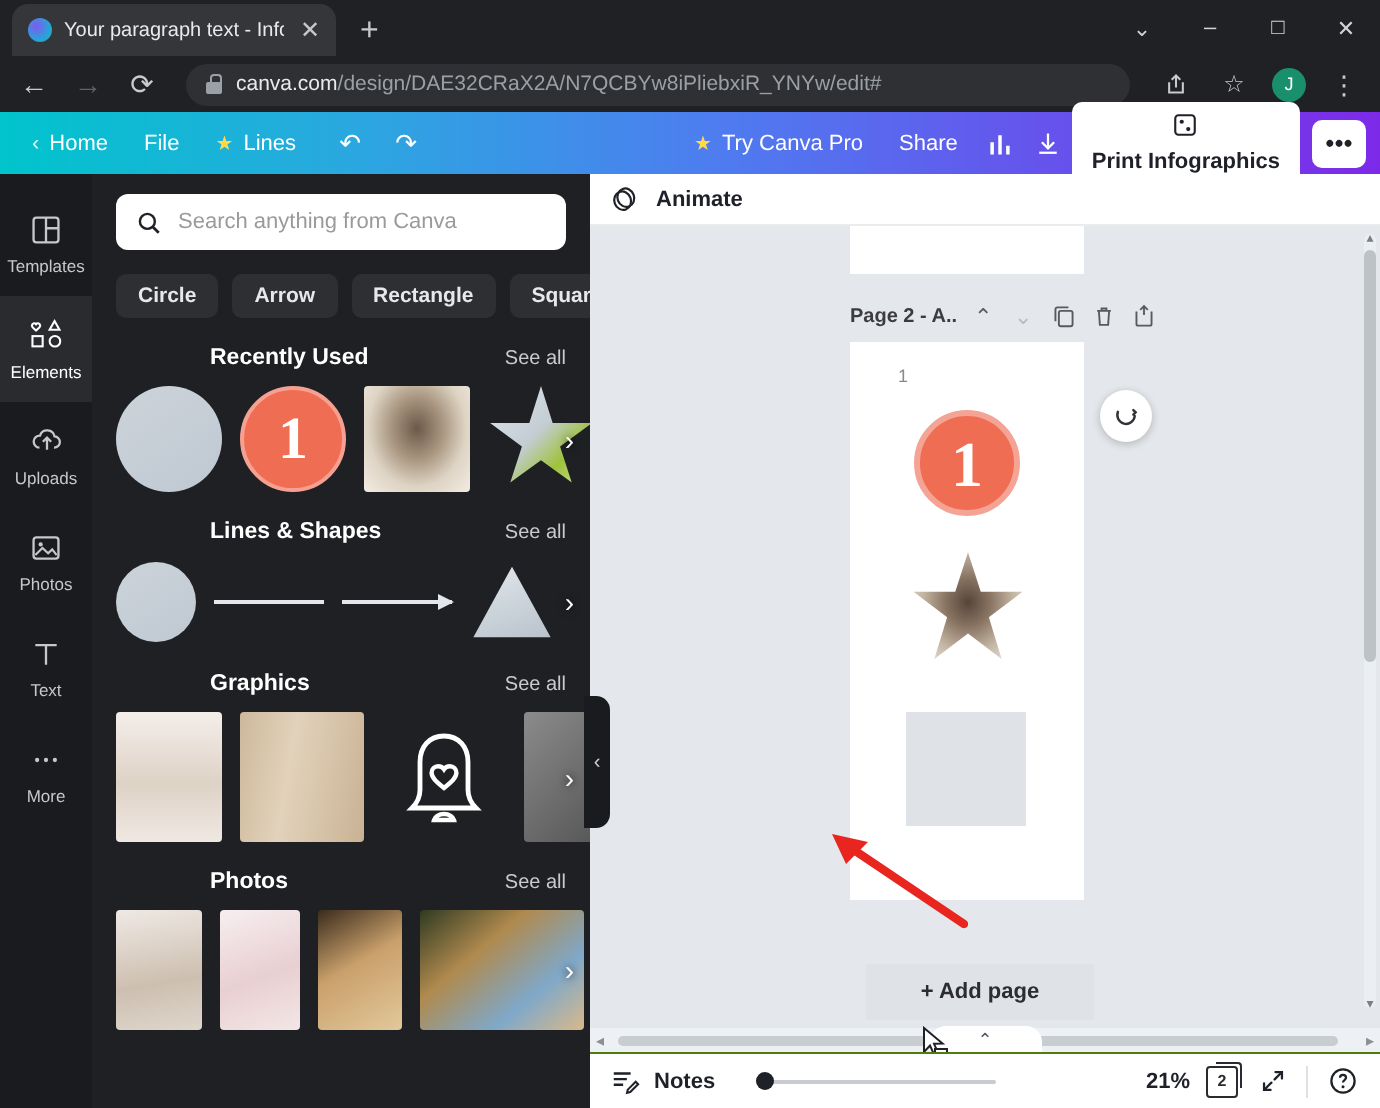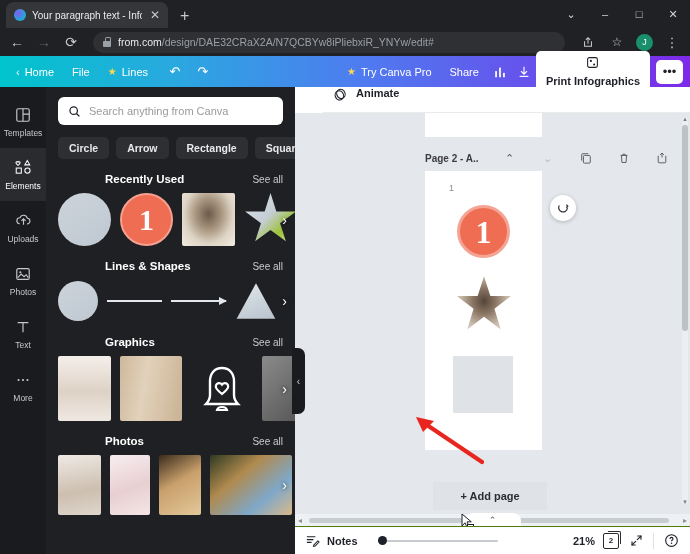--- a/index.html
+++ b/index.html
@@ -149,28 +149,28 @@
   .sarrow::after { content:""; position:absolute; right:-1px; top:-3.5px; border-left:8px solid #e3e6ea;
     border-top:4px solid transparent; border-bottom:4px solid transparent; }
   .handle-tab {
     position: absolute; left: 292px; top: 292px; width: 13px; height: 66px;
     background: #1a1b1e; border-radius: 0 7px 7px 0; display: flex; align-items: center;
     justify-content: center; color: #cfd1d4; font-size: 10px; z-index: 5;
   }
 
   
   .editor { flex: 1 1 auto; background: #fff; display: flex; flex-direction: column; position: relative; }
-  .animate-bar { height: 26px; background: #fff; display: flex; align-items: flex-start; padding: 0 10px; gap: 8px;
-    border-bottom: 1px solid #ebebeb; margin-left: 28px; }
+  .animate-bar { height: 26px; background: #fff; display: flex; align-items: center; padding: 0 10px; gap: 8px;
+    border-bottom: 1px solid #ebebeb; }
   .animate-label { font-size: 11px; color: #1f2129; font-weight: 600; }
   .canvas-area { flex: 1 1 auto; background: #e4e7eb; position: relative; overflow: hidden; }
 
   .page-above { position: absolute; left: 130px; top: 0; width: 117px; height: 24px; background: #fff; }
   .page-toolbar {
-    position: absolute; left: 130px; top: 38px; display: flex; align-items: center; gap: 24px;
+    position: absolute; left: 130px; top: 38px; display: flex; align-items: center; gap: 6px;
     color: #57575b; font-size: 10px;
   }
   .pt-label { color: #3c3c40; font-weight: 600; font-size: 10px; white-space: nowrap; }
   .pt-ico { color: #5a5a5e; font-size: 11px; display: flex; align-items: center; justify-content: center;
     width: 14px; height: 14px; }
   .pt-ico.dim { color: #b9babd; }
 
   .page {
     position: absolute; left: 130px; top: 58px; width: 117px; height: 279px; background: #fff;
   }
@@ -265,21 +265,21 @@
       <div>✕</div>
     </div>
   </div>
 
   <div class="toolbar">
     <div class="nav-btn">←</div>
     <div class="nav-btn disabled">→</div>
     <div class="nav-btn">⟳</div>
     <div class="omnibox">
       <span class="lock-icon"></span>
-      <span class="url"><b>from.com</b><span>/design/DAE32CRaX2A/N7QCBYw8iPliebxiR_YNYw/edit#</span></span>
+      <span class="url"><b>canva.com</b><span>/design/DAE32CRaX2A/N7QCBYw8iPliebxiR_YNYw/edit#</span></span>
     </div>
     <div class="tb-icon">
       <svg width="12" height="12" viewBox="0 0 14 14">
           <path d="M3 6v6h8V6" fill="none" stroke="#c8cacd" stroke-width="1.2"></path>
           <path d="M7 9V2M4.5 4.5L7 2l2.5 2.5" fill="none" stroke="#c8cacd" stroke-width="1.2"></path>
         </svg>
     </div>
     <div class="tb-icon">☆</div>
     <div class="avatar">J</div>
     <div class="tb-icon kebab">⋮</div>

